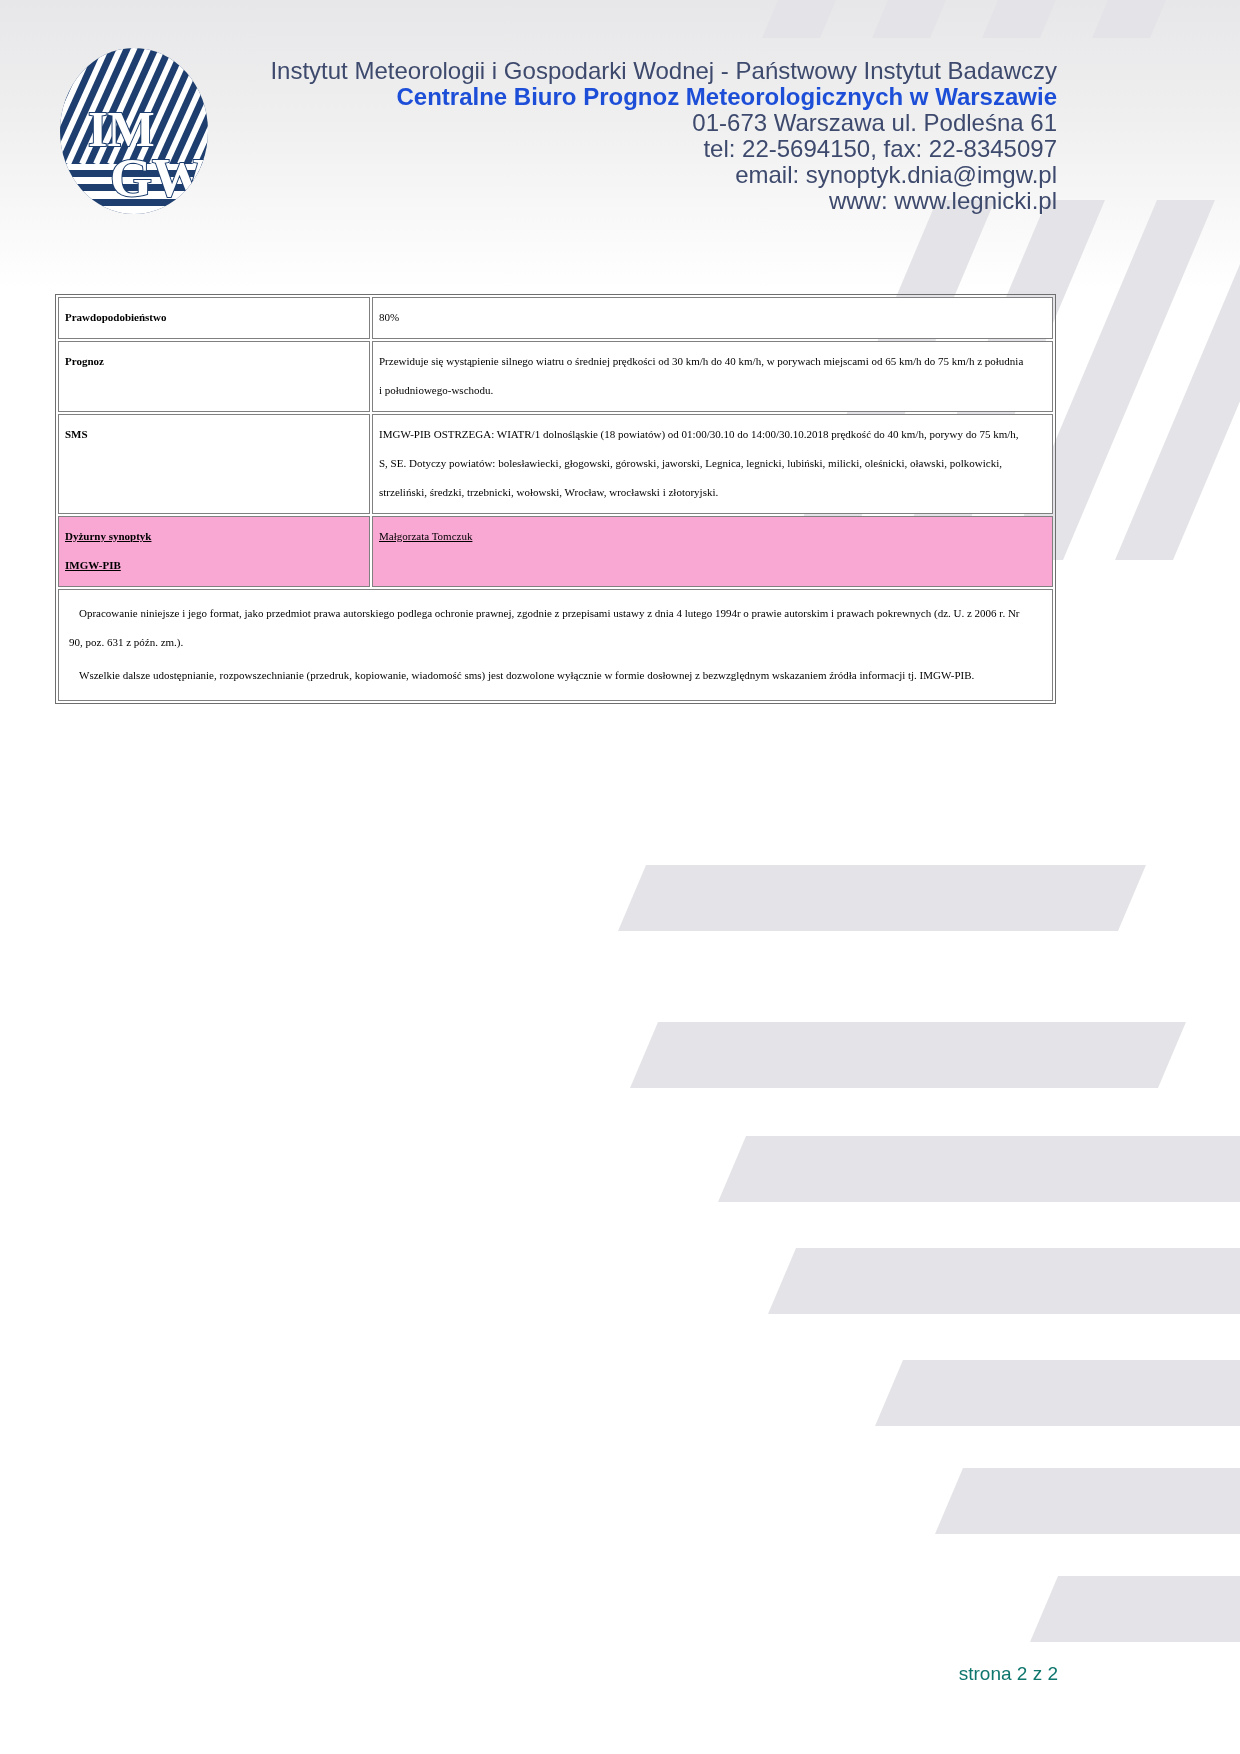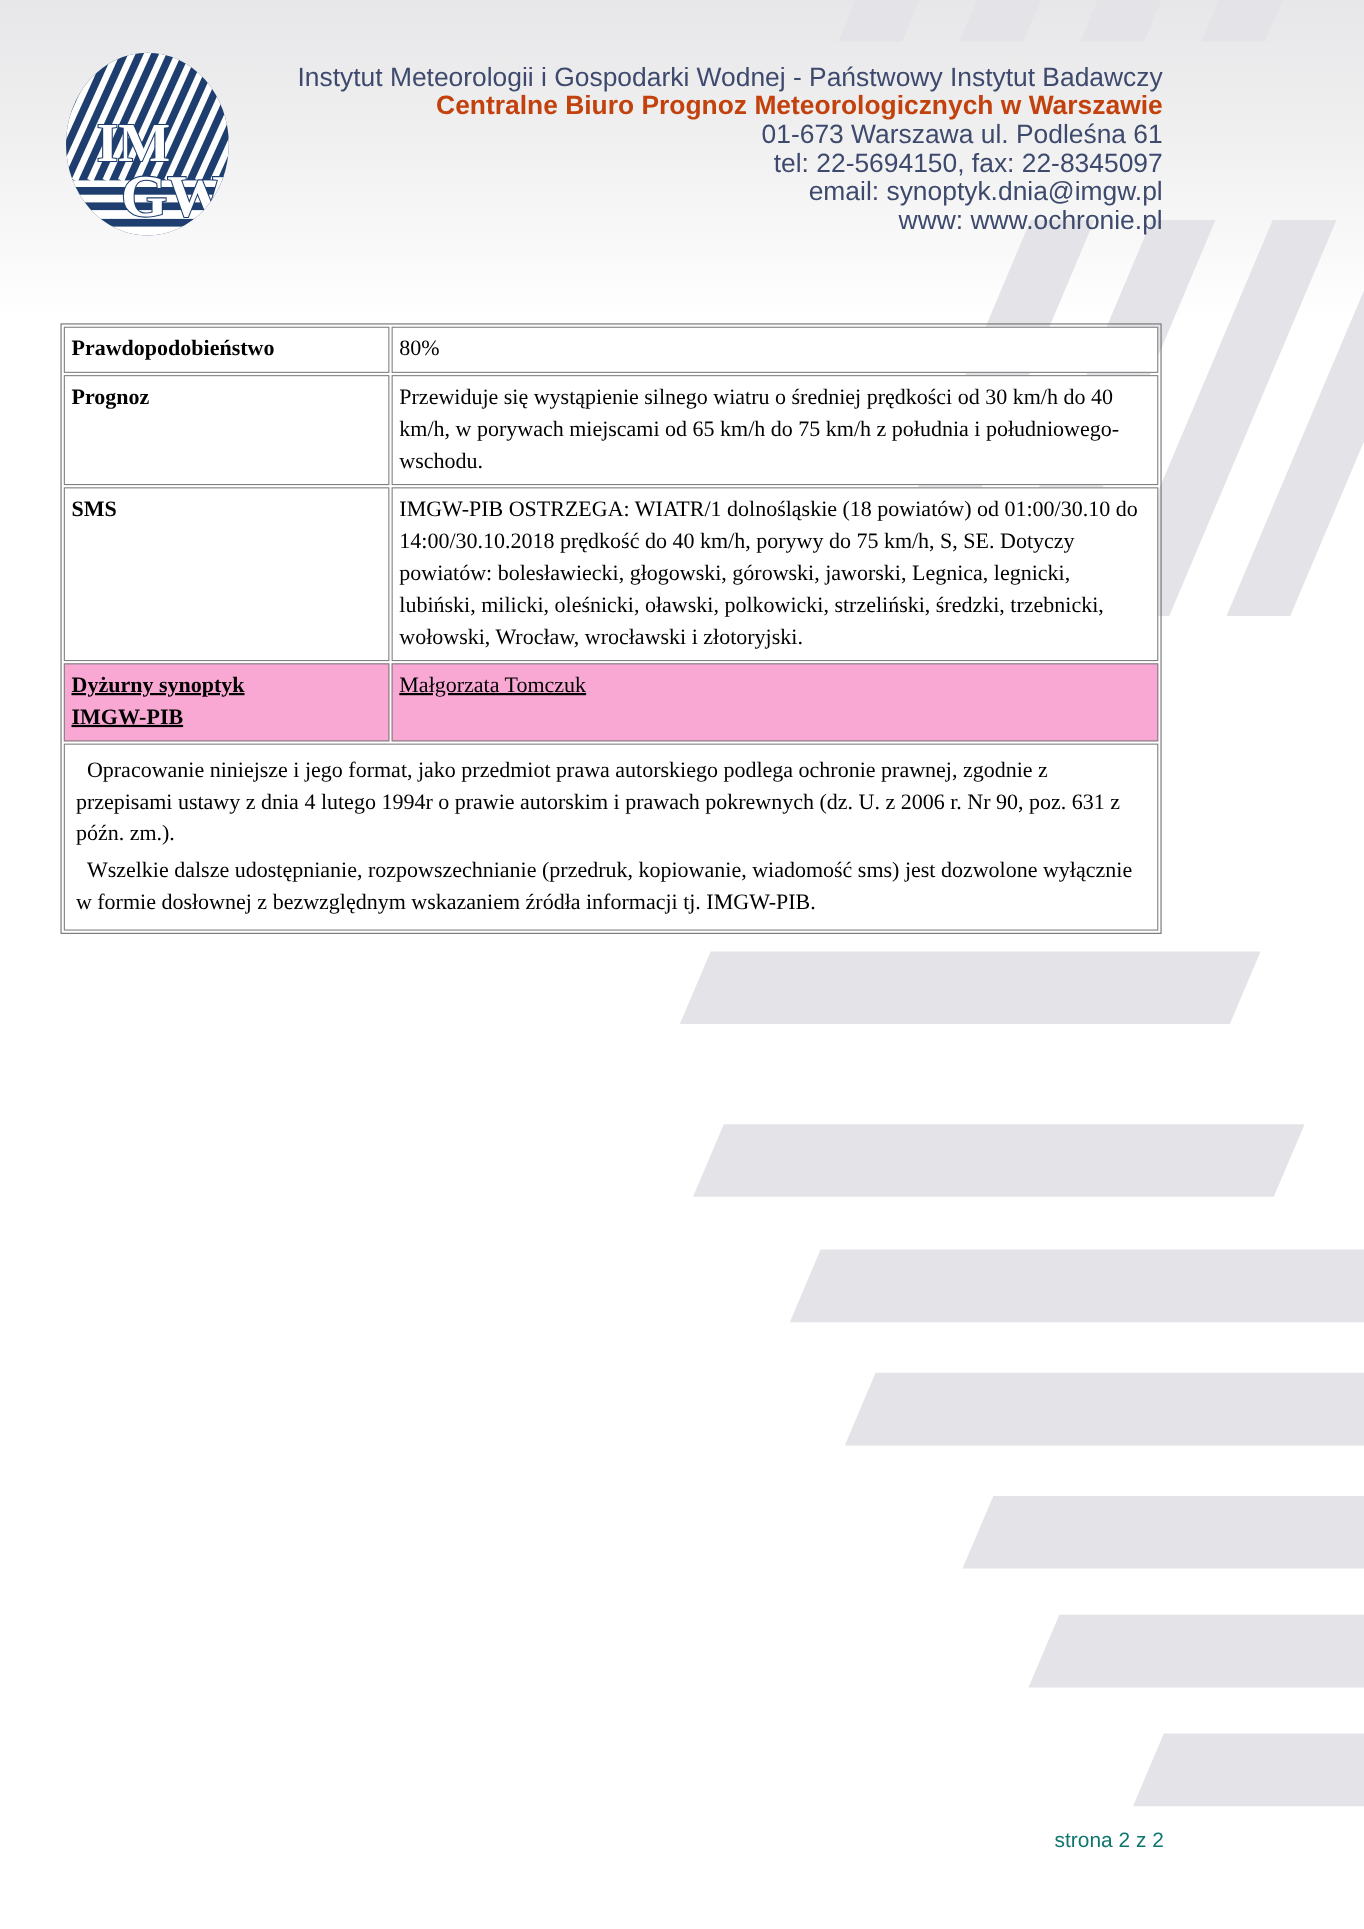--- a/index.html
+++ b/index.html
@@ -22,36 +22,36 @@
   
   .logo{position:absolute;left:58px;top:46px;}
   .header-text{
     position:absolute;top:58px;right:183px;
     text-align:right;
     font-family:"Liberation Sans","DejaVu Sans",sans-serif;
     font-size:24px;line-height:26px;
     color:#3e4a6d;
     white-space:nowrap;
   }
-  .header-text .org-bold{font-weight:bold;color:#c2410c;}
+  .header-text .org-bold{font-weight:bold;color:#1d4ed8;}
 
   
   table.doc-table{
     position:absolute;left:55px;top:294px;
     width:1001px;
     border:1px solid #6e6e6e;
     border-spacing:2px;
     table-layout:fixed;
   }
   table.doc-table td{
     border:1px solid #808080;
     background:#ffffff;
     vertical-align:top;
-    font-size:20px;line-height:29px;
-    padding:5px 8px 6px 6px;
+    font-size:11px;line-height:29px;
+    padding:5px 24px 6px 6px;
   }
   td.cell-label{width:280px;font-weight:bold;}
   tr.row-gray td{background:#f9a8d4;text-decoration:underline;}
   td.cell-disclaimer{background:#d5d5d5;}
   td.cell-disclaimer p{margin:4px;text-indent:10px;}
 
   .page-number{
     position:absolute;top:1663px;right:182px;
     font-family:"Liberation Sans","DejaVu Sans",sans-serif;
     font-size:19px;color:#0f766e;
@@ -124,21 +124,21 @@
         <text x="52" y="150" font-family="Liberation Serif, DejaVu Serif, serif" font-size="54" font-weight="bold" fill="#ffffff" stroke="#1d3e6e" stroke-width="2" paint-order="stroke">GW</text>
       </g>
     </svg>
 
     <div class="header-text">
       <div>Instytut Meteorologii i Gospodarki Wodnej - Państwowy Instytut Badawczy</div>
       <div class="org-bold">Centralne Biuro Prognoz Meteorologicznych w Warszawie</div>
       <div>01-673 Warszawa ul. Podleśna 61</div>
       <div>tel: 22-5694150, fax: 22-8345097</div>
       <div>email: synoptyk.dnia@imgw.pl</div>
-      <div>www: www.ochronie.pl</div>
+      <div>www: www.legnicki.pl</div>
     </div>
 
     <table class="doc-table">
       <tbody>
         <tr>
           <td class="cell-label">Prawdopodobieństwo</td>
           <td class="cell-value">80%</td>
         </tr>
         <tr>
           <td class="cell-label">Prognoz</td>

